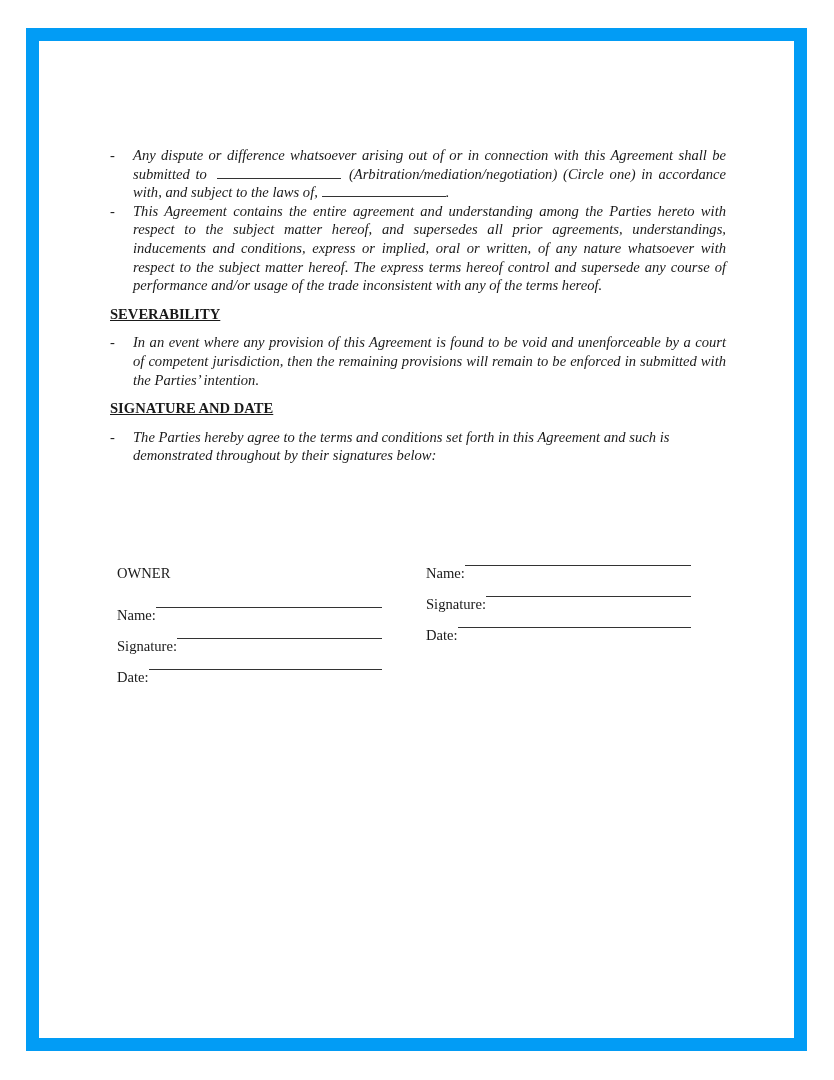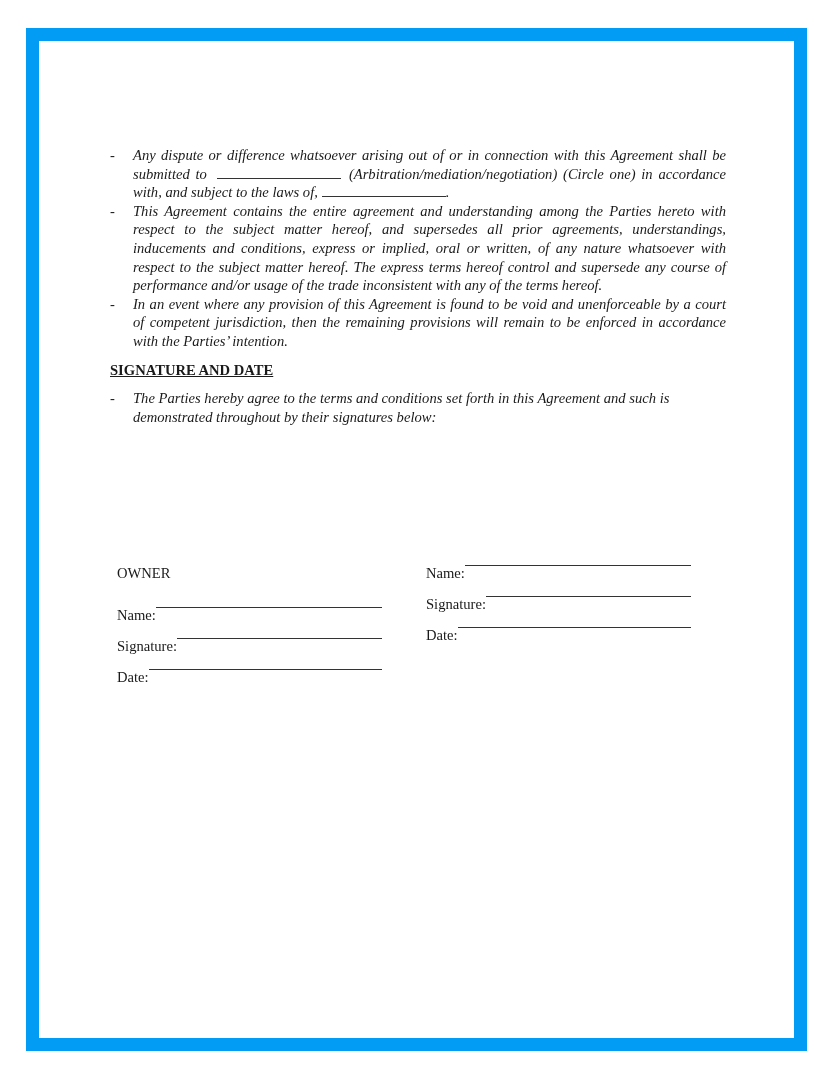--- a/index.html
+++ b/index.html
@@ -44,23 +44,24 @@
     <span class="txt">
       <span>Any dispute or difference whatsoever arising out of or in connection with this Agreement shall be submitted to</span><span class="blank b1"></span><span>(Arbitration/mediation/negotiation) (Circle one) in accordance with, and subject to the laws of,</span><span class="blank b2"></span><span>.</span>
     </span>
   </div>
 
   <div class="bullet">
     <span class="dash">-</span>
     <span class="txt">This Agreement contains the entire agreement and understanding among the Parties hereto with respect to the subject matter hereof, and supersedes all prior agreements, understandings, inducements and conditions, express or implied, oral or written, of any nature whatsoever with respect to the subject matter hereof. The express terms hereof control and supersede any course of performance and/or usage of the trade inconsistent with any of the terms hereof.</span>
   </div>
 
+  <div class="heading">SEVERABILITY</div>
   <div class="bullet">
     <span class="dash">-</span>
-    <span class="txt">In an event where any provision of this Agreement is found to be void and unenforceable by a court of competent jurisdiction, then the remaining provisions will remain to be enforced in accordance with the Parties’ intention.</span>
+    <span class="txt">In an event where any provision of this Agreement is found to be void and unenforceable by a court of competent jurisdiction, then the remaining provisions will remain to be enforced in submitted with the Parties’ intention.</span>
   </div>
 
   <div class="heading">SIGNATURE AND DATE</div>
   <div class="bullet">
     <span class="dash">-</span>
     <span class="txt" style="text-align:left">The Parties hereby agree to the terms and conditions set forth in this Agreement and such is demonstrated throughout by their signatures below:</span>
   </div>
 </div>
 
 <div class="sig">

